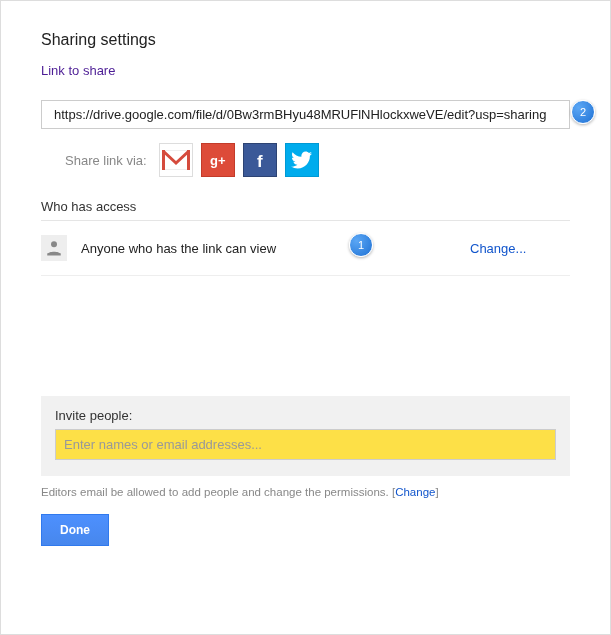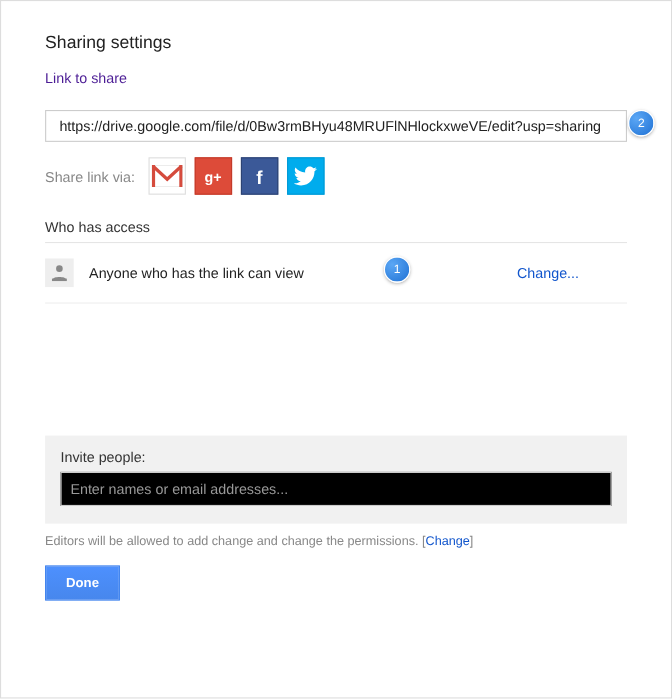--- a/index.html
+++ b/index.html
@@ -39,20 +39,21 @@
   .share-via {
     margin-top: 14px;
     display: flex;
     align-items: center;
     gap: 8px;
   }
   .share-via-label {
     font-size: 13px;
     color: #888;
     margin-right: 4px;
+    margin-left: 24px;
   }
   .share-icon {
     width: 32px;
     height: 32px;
     border: 1px solid #ddd;
     display: flex;
     align-items: center;
     justify-content: center;
     background: #fff;
     cursor: pointer;
@@ -115,21 +116,21 @@
     color: #333;
     margin-bottom: 6px;
   }
   .invite-input {
     width: 100%;
     box-sizing: border-box;
     border: 1px solid #ccc;
     padding: 7px 8px;
     font-size: 13px;
     color: #777;
-    background: #000000;
+    background: #fde047;
   }
   .invite-input::placeholder {
     color: #999;
   }
   .editor-note {
     font-size: 11.5px;
     color: #888;
     margin-top: 10px;
   }
   .editor-note .link {
@@ -221,21 +222,21 @@
     </div>
 
   </div>
 
   <div class="invite-section">
     <div class="invite-label">Invite people:</div>
     <input class="invite-input" type="text" placeholder="Enter names or email addresses..." style="">
   </div>
 
   <div class="editor-note">
-    <span>Editors will be allowed to add change and change the permissions.  [</span><span class="link">Change</span><span>]</span>
+    <span>Editors email be allowed to add people and change the permissions.  [</span><span class="link">Change</span><span>]</span>
   </div>
 
   <button class="done-btn">Done</button>
 
 </div>
 
 <div class="badge" style="top:232px; left:348px;">1</div>
 <div class="badge" style="top:99px; left:570px;">2</div>
 
 </body></html>

